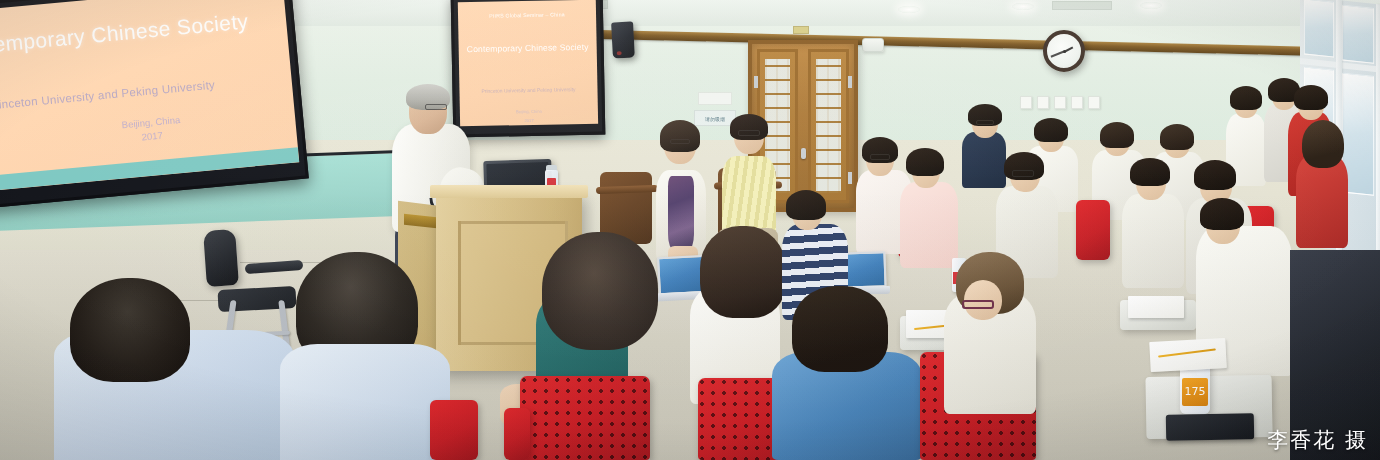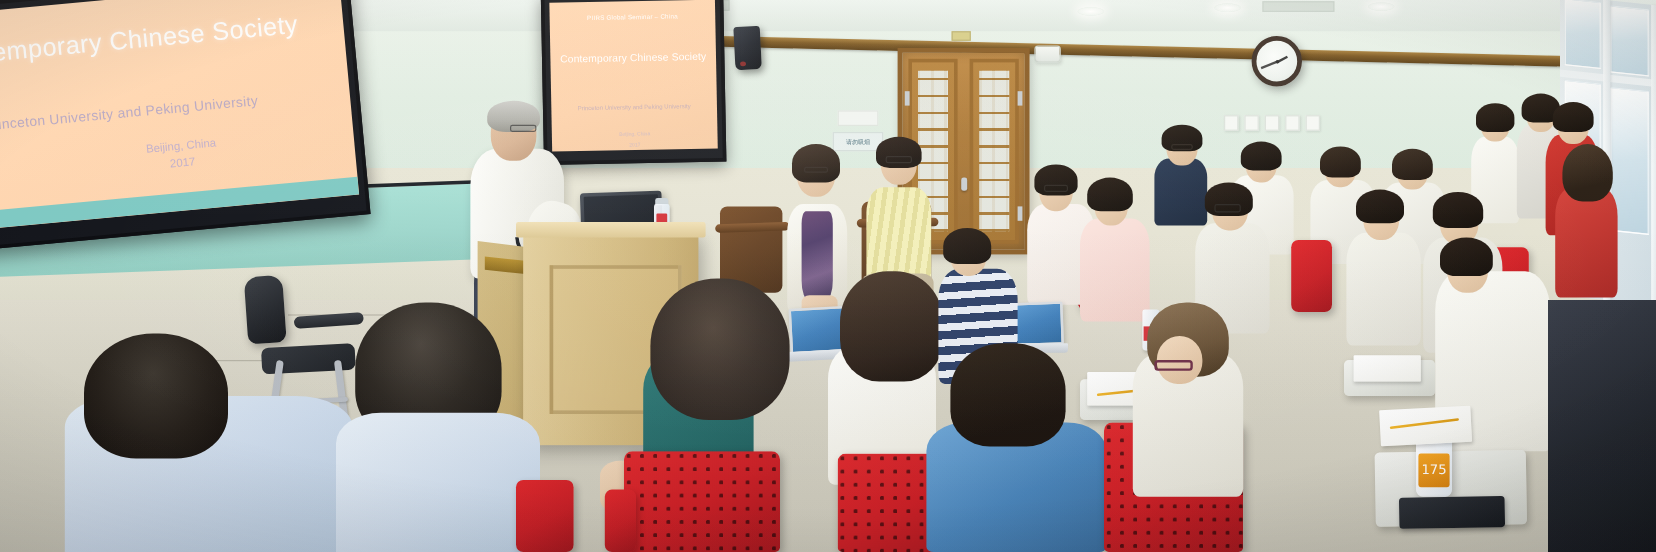--- a/index.html
+++ b/index.html
@@ -713,14 +713,15 @@
   <div class="lay" style="left:1182px; top:378px; width:26px; height:28px; background:linear-gradient(160deg,#f5a623 0%,#e8941a 55%,#d98410 100%); border-radius:2px; font-size:11px; color:#fff; text-align:center; line-height:28px; font-family:'DejaVu Sans',sans-serif;">175</div>
   <div class="lay" style="left:1182px; top:352px; width:26px; height:9px; background:#f2f4f5; border-radius:3px 3px 0 0;"></div>
   <div class="lay phone" style="left:1166px; top:414px; width:88px; height:26px; transform:rotate(-1deg);"></div>
   <div class="lay notebook" style="left:1150px; top:340px; width:76px; height:30px; transform:rotate(-3deg);"></div>
   <div class="lay pen" style="left:1158px; top:352px; width:58px; transform:rotate(-7deg);"></div>
   <div class="lay" style="left:1290px; top:250px; width:90px; height:210px; background:linear-gradient(150deg,#3a3f4a 0%,#23272e 55%,#14171b 100%);"></div>
 
   <div class="lay" id="warmth"></div>
   <div class="lay" id="grade"></div>
 
+  <div class="lay" id="credit">李香花  摄</div>
 
 </div>
 
 </body></html>

